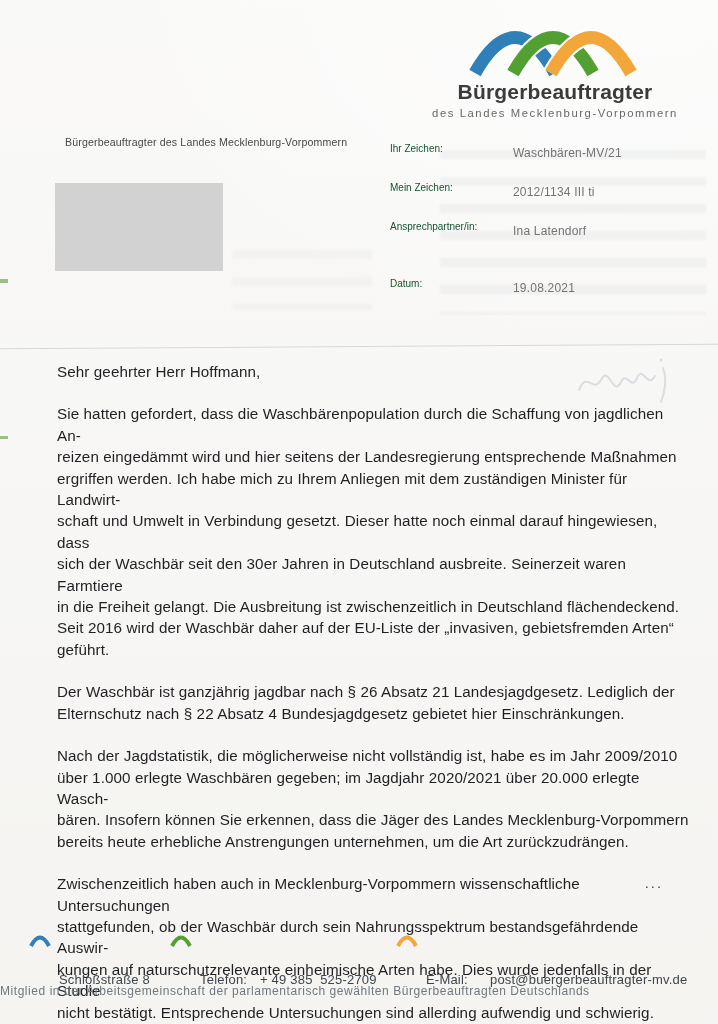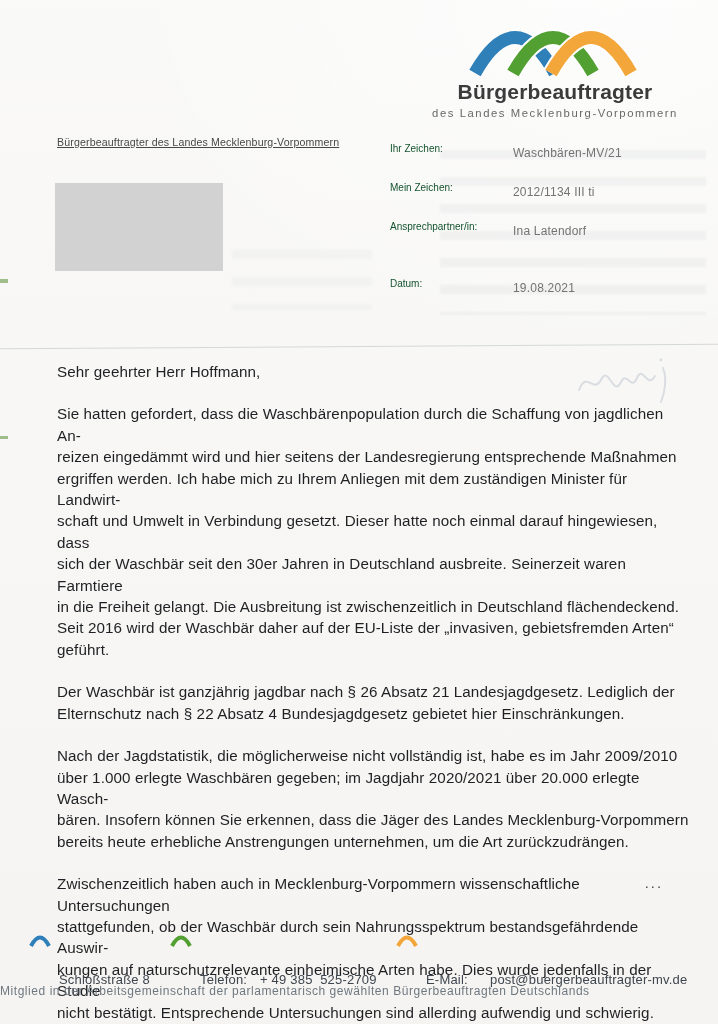--- a/index.html
+++ b/index.html
@@ -27,21 +27,21 @@
   .edge-mark.m1{top:279px;width:8px;height:4px;}
   .edge-mark.m2{top:436px;width:8px;height:3px;}
 
   
   .letterhead{position:absolute;top:28px;left:424px;width:262px;text-align:center;}
   .letterhead .arcs{display:block;margin:0 auto;}
   .org-name{font-size:21px;font-weight:700;color:#3b3b3b;letter-spacing:.2px;margin-top:2px;white-space:nowrap;}
   .org-subtitle{font-size:11.3px;color:#686868;letter-spacing:1.55px;margin-top:3px;white-space:nowrap;}
 
   
-  .sender-line{position:absolute;left:57px;top:134px;font-size:10.6px;line-height:16px;color:#474747;letter-spacing:.15px;text-decoration:underline;}
+  .sender-line{position:absolute;left:65px;top:134px;font-size:10.6px;line-height:16px;color:#474747;letter-spacing:.15px;}
   .redaction{position:absolute;left:55px;top:183px;width:168px;height:88px;background:#d2d2d2;}
 
   
   .ghost{
     position:absolute;pointer-events:none;filter:blur(1.2px);opacity:.5;
     background:repeating-linear-gradient(
       to bottom, rgba(125,135,145,.14) 0 9px, rgba(0,0,0,0) 9px 27px);
   }
   .ghost.g1{left:440px;top:150px;width:266px;height:165px;}
   .ghost.g2{left:232px;top:250px;width:140px;height:60px;opacity:.35;}

